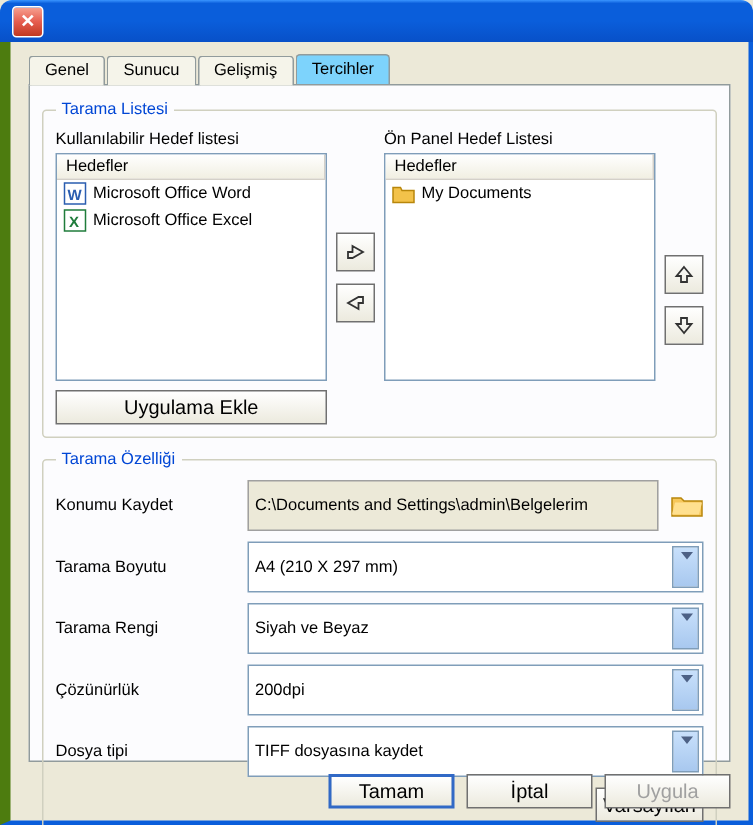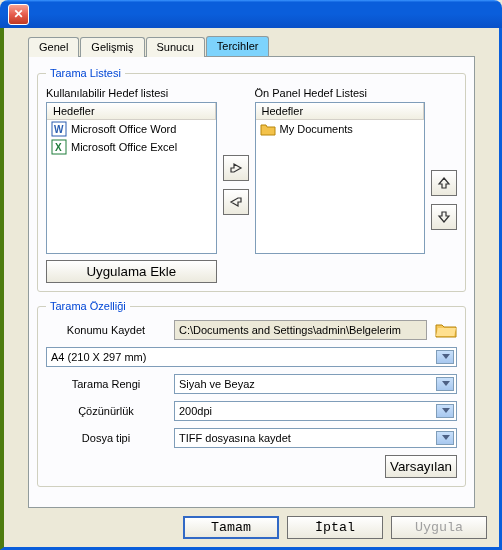--- a/index.html
+++ b/index.html
@@ -29,26 +29,26 @@
     background: linear-gradient(to bottom, #f7a190, #e65d4f 50%, #c13921);
     border: 1px solid #fff;
     border-radius: 3px;
     color: white;
     font-weight: bold;
     display: flex; align-items: center; justify-content: center;
     font-size: 12px;
     cursor: pointer;
   }
   .dialog-body {
-    border-left: 4px solid #4d7c0f;
+    border-left: 7px solid #4d7c0f;
     border-right: 3px solid #0a5edb;
     border-bottom: 3px solid #0a5edb;
     background: #ece9d8;
     height: 522px;
-    padding: 8px 24px;
+    padding: 8px 12px;
     position: relative;
   }
   .tabs {
     display: flex;
     position: relative;
     z-index: 2;
   }
   .tab {
     padding: 3px 10px;
     border: 1px solid #919b9c;
@@ -118,27 +118,27 @@
     background: linear-gradient(to bottom,#fff,#eceade);
     padding: 3px 0;
     margin-top: 6px;
     cursor: pointer;
   }
   .wide-btn.disabled { color: #a0a0a0; cursor: default; }
   .prop-row {
     display: flex; align-items: center; gap: 8px;
     margin-bottom: 7px;
   }
-  .prop-label { width: 120px; text-align: center; }
+  .prop-label { width: 120px; }
   .prop-val {
     flex: 1;
     border: 1px solid #7f9db9;
     background: white;
     padding: 2px 4px;
-    height: 20px;
+    height: 34px;
     display: flex; align-items: center;
   }
   .dropdown { position: relative; }
   .dropdown::after {
     content: "";
     position: absolute;
     right: 2px; top: 2px; bottom: 2px; width: 16px;
     background: linear-gradient(to bottom,#c8e0fb,#a8c8ef);
     border: 1px solid #7f9db9;
   }
@@ -150,25 +150,24 @@
   .readonly-path {
     border: 1px solid #a0a0a0;
     background: #ece9d8;
   }
   .footer-btns {
     position: absolute;
     right: 12px; bottom: 8px;
     display: flex; gap: 8px;
   }
   .dlg-btn {
-    width: 96px; height: 23px;
+    width: 84px; height: 23px;
     border: 1px solid #707070;
     background: linear-gradient(to bottom,#fff,#eceade);
     cursor: pointer;
-    font-family: Liberation Mono, monospace;
   }
   .dlg-btn.default { border: 2px solid #3169c6; }
   .dlg-btn.disabled { color: #a0a0a0; cursor: default; }
   .defaults-row { text-align: right; margin-top: 4px; }
   .defaults-btn {
     width: 72px;
     border: 1px solid #707070;
     background: linear-gradient(to bottom,#fff,#eceade);
     padding: 3px 0;
     cursor: pointer;
@@ -183,22 +182,22 @@
 <div class="titlebar">
   <div class="close-btn">
     <span>✕</span>
   </div>
 </div>
 
 <div class="dialog-body">
 
   <div class="tabs">
     <div class="tab">Genel</div>
+    <div class="tab">Sunucu</div>
     <div class="tab">Gelişmiş</div>
-    <div class="tab">Sunucu</div>
     <div class="tab active">Tercihler</div>
   </div>
 
   <div class="tab-pane">
 
     <fieldset>
       <legend>Tarama Listesi</legend>
 
       <div class="target-row">
 
@@ -279,20 +278,21 @@
         <div class="prop-val readonly-path">C:\Documents and Settings\admin\Belgelerim</div>
         <div class="folder-icon-big">
           <svg viewBox="0 0 22 18" width="22" height="18">
               <path fill="#f6c75a" stroke="#b8860b" d="M1 4h6l2 2h12v10H1z"></path>
               <path fill="#ffe08f" d="M3 7h18l-2 8H1z"></path>
             </svg>
         </div>
       </div>
 
       <div class="prop-row">
+        <span class="prop-label">Tarama Boyutu</span>
         <div class="prop-val dropdown">
           <span>A4 (210 X 297 mm)</span>
           <span class="chev"></span>
         </div>
       </div>
 
       <div class="prop-row">
         <span class="prop-label">Tarama Rengi</span>
         <div class="prop-val dropdown">
           <span>Siyah ve Beyaz</span>

